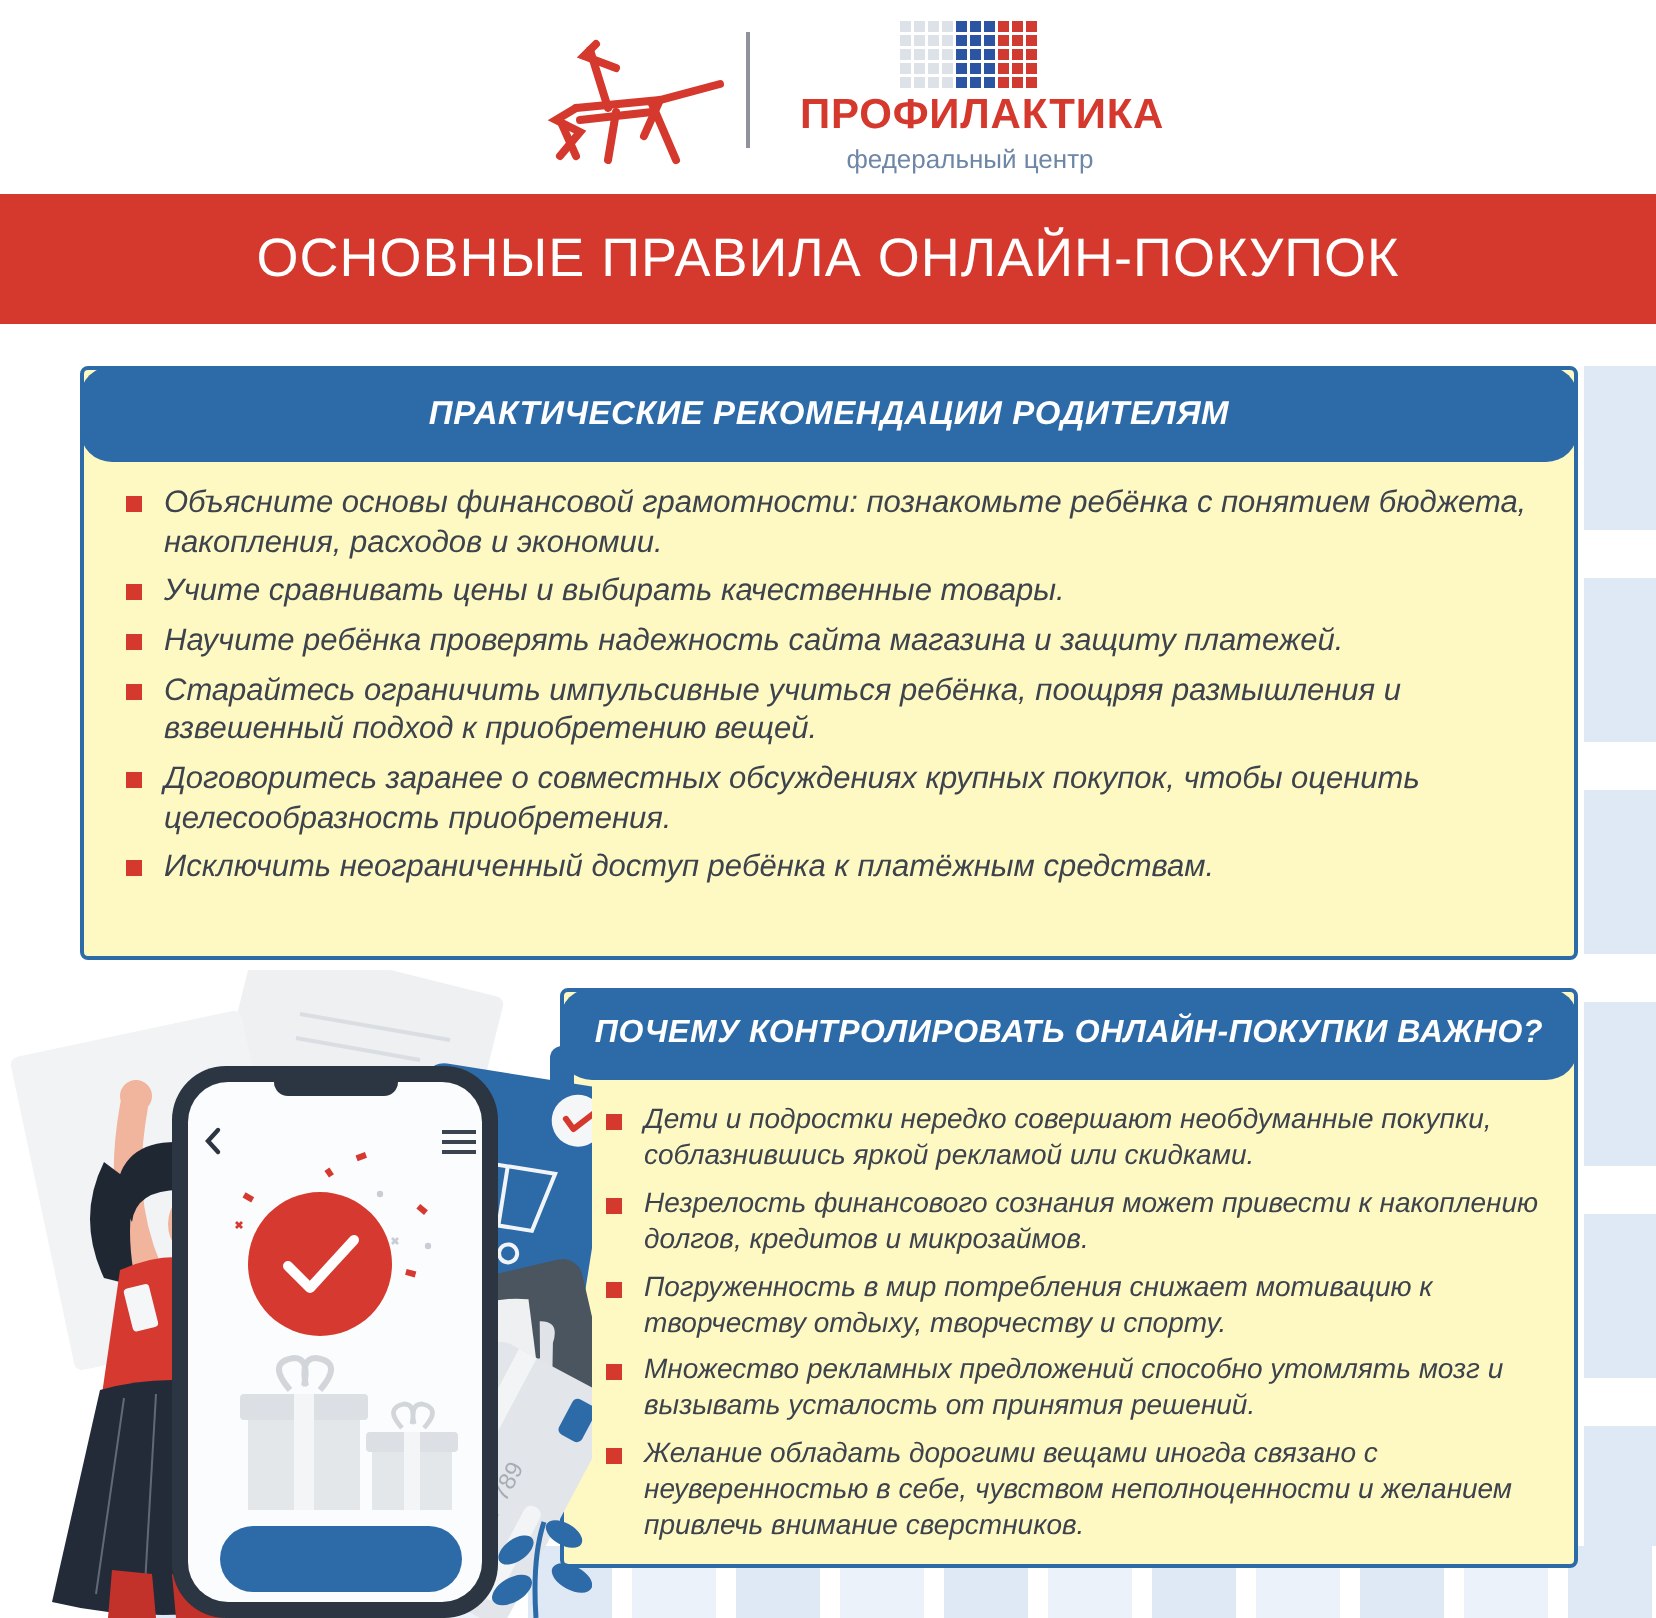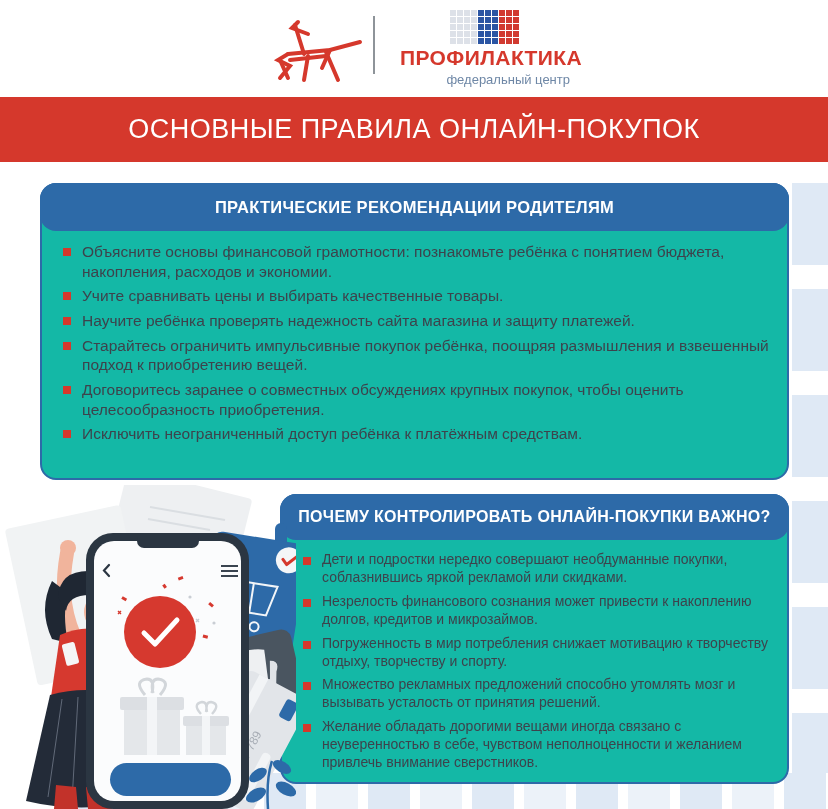--- a/index.html
+++ b/index.html
@@ -7,42 +7,42 @@
     --plaid1:#dfe9f5; --plaid2:#ecf2f9;
   }
   *{box-sizing:border-box; margin:0; padding:0;}
   body{font-family:"Liberation Sans", sans-serif; background:#fff;}
   .page{position:relative; width:828px; height:809px; background:#fff; overflow:hidden;}
 
   
   .header{position:absolute; left:0; top:0; width:828px; height:95px; background:#fff;}
   .chair-logo{position:absolute; left:268px; top:8px; width:100px; height:78px;}
   .logo-divider{position:absolute; left:373px; top:16px; width:2px; height:58px; background:#8e9499;}
-  .brandbox{position:absolute; left:400px; top:8px; width:170px; height:80px; text-align:right;}
+  .brandbox{position:absolute; left:400px; top:8px; width:170px; height:80px; text-align:center;}
   .mosaic{width:70px; height:34px; margin:2px auto 2px auto;
     background:
       repeating-linear-gradient(90deg, rgba(255,255,255,0) 0 5.6px, #fff 5.6px 7px),
       repeating-linear-gradient(0deg, rgba(255,255,255,0) 0 5.6px, #fff 5.6px 7px),
       linear-gradient(90deg,#dde1e8 0 38%, #2b55a3 38% 69%, #d13a30 69% 100%);}
   .brand-name{font-size:21px; font-weight:bold; color:var(--red); letter-spacing:.4px;}
   .brand-sub{font-size:13px; color:#6e87a6; margin-top:2px;}
 
   
   .banner{position:absolute; left:0; top:97px; width:828px; height:65px; background:var(--red);
     display:flex; align-items:center; justify-content:center;}
   .banner-title{color:#fff; font-size:27px; font-weight:normal; letter-spacing:.5px;}
 
   
   .plaid-right{position:absolute; left:792px; top:183px; width:36px; height:626px;
     background:repeating-linear-gradient(180deg, var(--plaid1) 0 82px, #fff 82px 106px);}
   .plaid-bottom{position:absolute; left:56px; top:773px; width:772px; height:36px;
     background:repeating-linear-gradient(90deg, var(--plaid1) 0 42px, #fff 42px 52px, var(--plaid2) 52px 94px, #fff 94px 104px);}
 
   
-  .card{position:absolute; background:#14b8a6; border:2px solid var(--blue); border-radius:16px;}
+  .card{position:absolute; background:#fef9c3; border:2px solid var(--blue); border-radius:4px;font-style:italic;}
   .card-head{position:absolute; left:-2px; top:-2px; right:-2px; background:var(--blue); border-radius:16px;
     display:flex; align-items:center; justify-content:center;}
   .card-head-title{color:#fff; font-weight:bold; text-align:center;}
   .card1{left:40px; top:183px; width:749px; height:297px;}
   .card1 .card-head{height:48px;}
   .card1 .card-head-title{font-size:16.5px; letter-spacing:.3px;}
   .card1 .card-body{position:absolute; left:0; top:48px; right:0; bottom:0; padding:9px 8px 6px 21px; overflow:hidden;}
   .card2{left:280px; top:494px; width:509px; height:290px;}
   .card2 .card-head{height:46px;}
   .card2 .card-head-title{font-size:16px; letter-spacing:.3px;}
@@ -101,21 +101,21 @@
       <div class="item">
           <span class="sq"></span>
           <span class="itxt">Учите сравнивать цены и выбирать качественные товары.</span>
         </div>
       <div class="item">
           <span class="sq"></span>
           <span class="itxt">Научите ребёнка проверять надежность сайта магазина и защиту платежей.</span>
         </div>
       <div class="item">
           <span class="sq"></span>
-          <span class="itxt">Старайтесь ограничить импульсивные покупок ребёнка, поощряя размышления и взвешенный подход к приобретению вещей.</span>
+          <span class="itxt">Старайтесь ограничить импульсивные учиться ребёнка, поощряя размышления и взвешенный подход к приобретению вещей.</span>
         </div>
       <div class="item">
           <span class="sq"></span>
           <span class="itxt">Договоритесь заранее о совместных обсуждениях крупных покупок, чтобы оценить целесообразность приобретения.</span>
         </div>
       <div class="item">
           <span class="sq"></span>
           <span class="itxt">Исключить неограниченный доступ ребёнка к платёжным средствам.</span>
         </div>
     </div>

